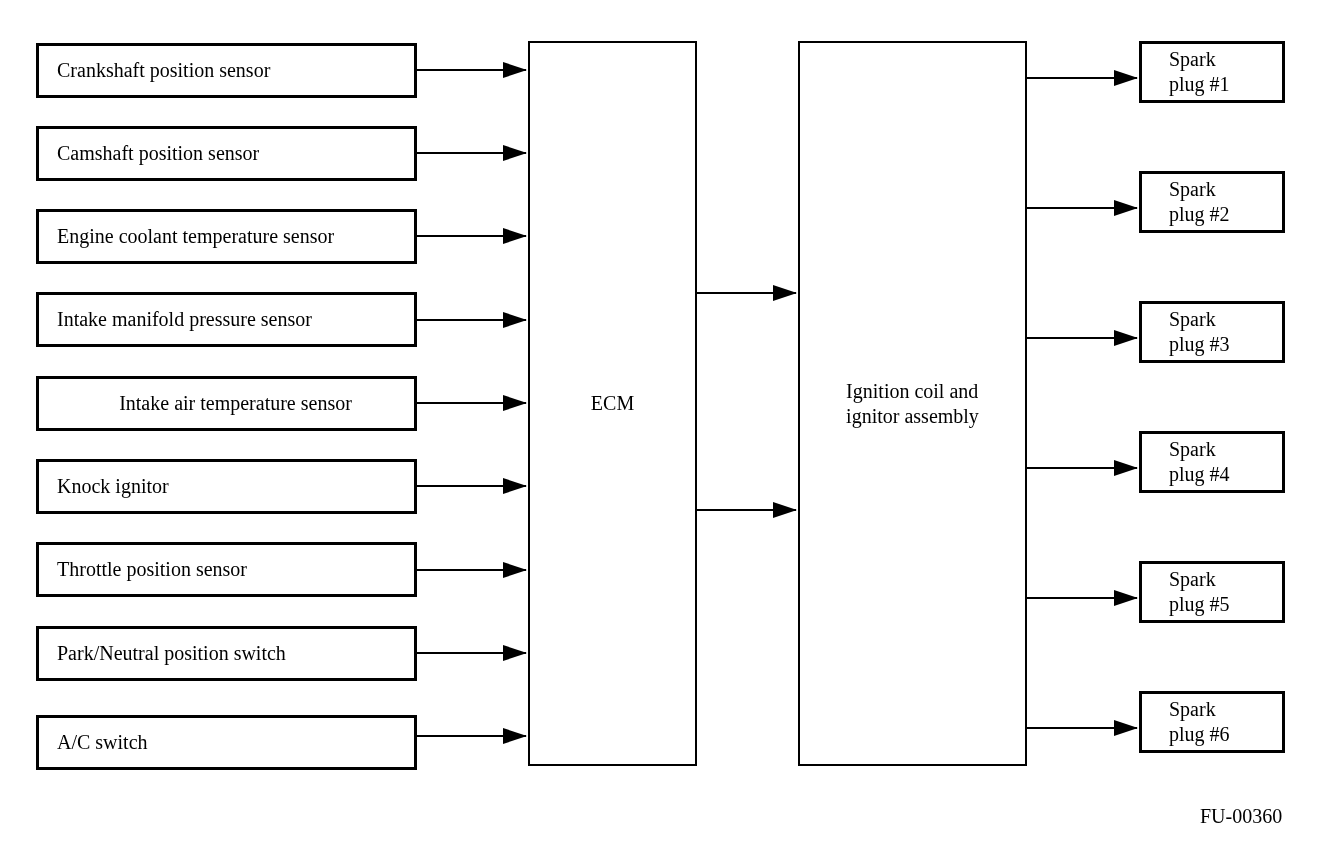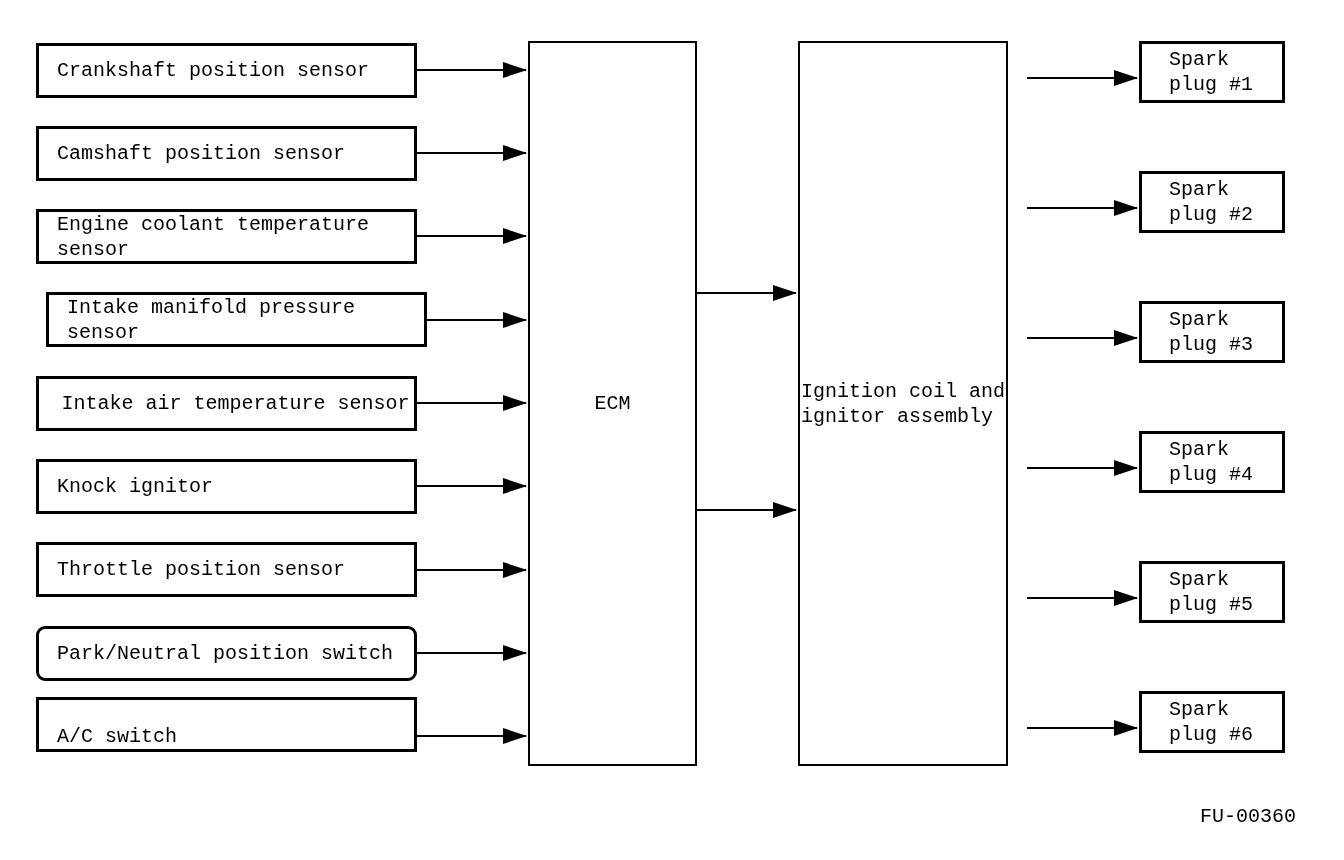--- a/index.html
+++ b/index.html
@@ -1,21 +1,21 @@
 <!DOCTYPE html>
 <html><head>
 <meta charset="utf-8">
 <style>
   html, body { margin: 0; padding: 0; background: #ffffff; }
   .diagram {
     position: relative;
     width: 1344px;
     height: 860px;
     background: var(--bg, #ffffff);
-    font-family: Liberation Mono, monospace;
+    font-family: Liberation Serif, serif;
     color: var(--line, #000000);
     overflow: hidden;
   }
   .wires {
     position: absolute;
     left: 0; top: 0;
     width: 1344px; height: 860px;
     pointer-events: none;
   }
   .box {
@@ -28,29 +28,29 @@
   }
   .lbl {
     font-size: 20px;
     line-height: 25px;
     white-space: pre-line;
   }
   .sensor { left: 36px; width: 381px; height: 55px; padding-left: 18px; }
   .sensor.r0 { top: 43px; }
   .sensor.r1 { top: 126px; }
   .sensor.r2 { top: 209px; }
-  .sensor.r3 { top: 292px; margin-left: 10px; }
+  .sensor.r3 { top: 292px; }
   .sensor.r4 { top: 376px; justify-content: center; }
   .sensor.r5 { top: 459px; }
   .sensor.r6 { top: 542px; }
-  .sensor.r7 { top: 626px; border-radius: 9px; }
-  .sensor.r8 { top: 697px; align-items: flex-end; }
+  .sensor.r7 { top: 626px; }
+  .sensor.r8 { top: 715px; }
   .tall { top: 41px; height: 725px; border-width: 2px; justify-content: center; text-align: center; }
   .ecm { left: 528px; width: 169px; }
-  .assembly { left: 798px; width: 210px; }
+  .assembly { left: 798px; width: 229px; }
   .assembly .lbl { text-align: left; }
   .spark { left: 1139px; width: 146px; height: 62px; padding-left: 27px; }
   .spark.p0 { top: 41px; }
   .spark.p1 { top: 171px; }
   .spark.p2 { top: 301px; }
   .spark.p3 { top: 431px; }
   .spark.p4 { top: 561px; }
   .spark.p5 { top: 691px; }
   .caption {
     position: absolute;

